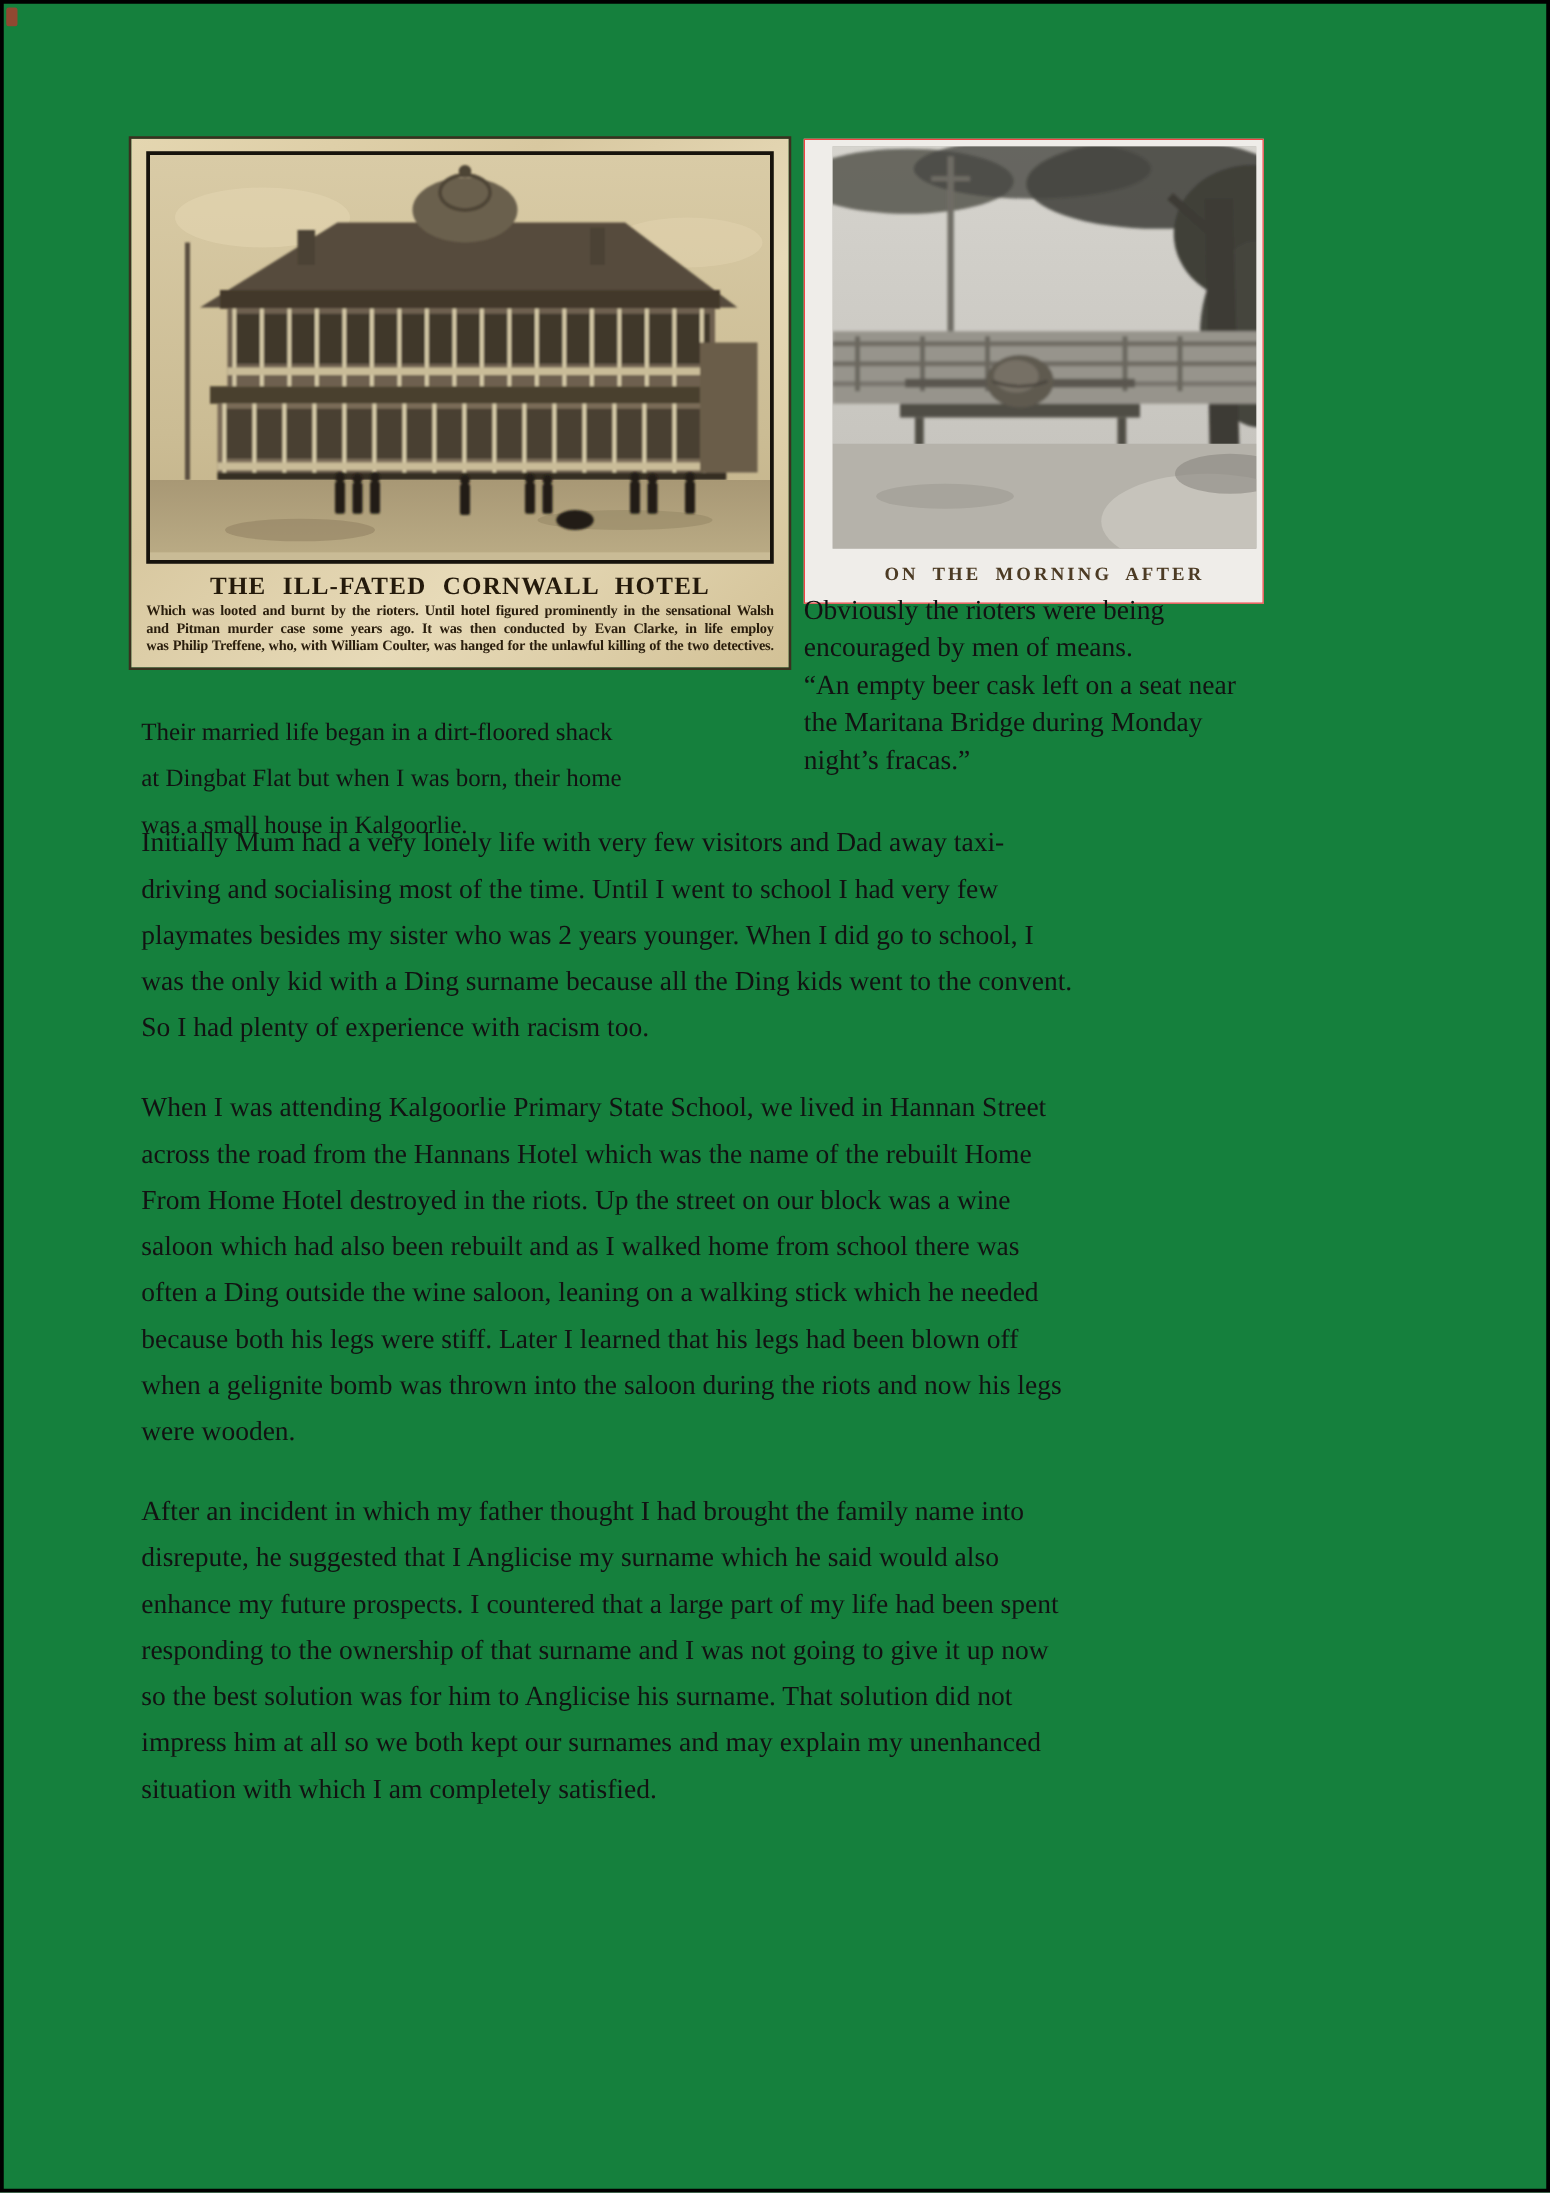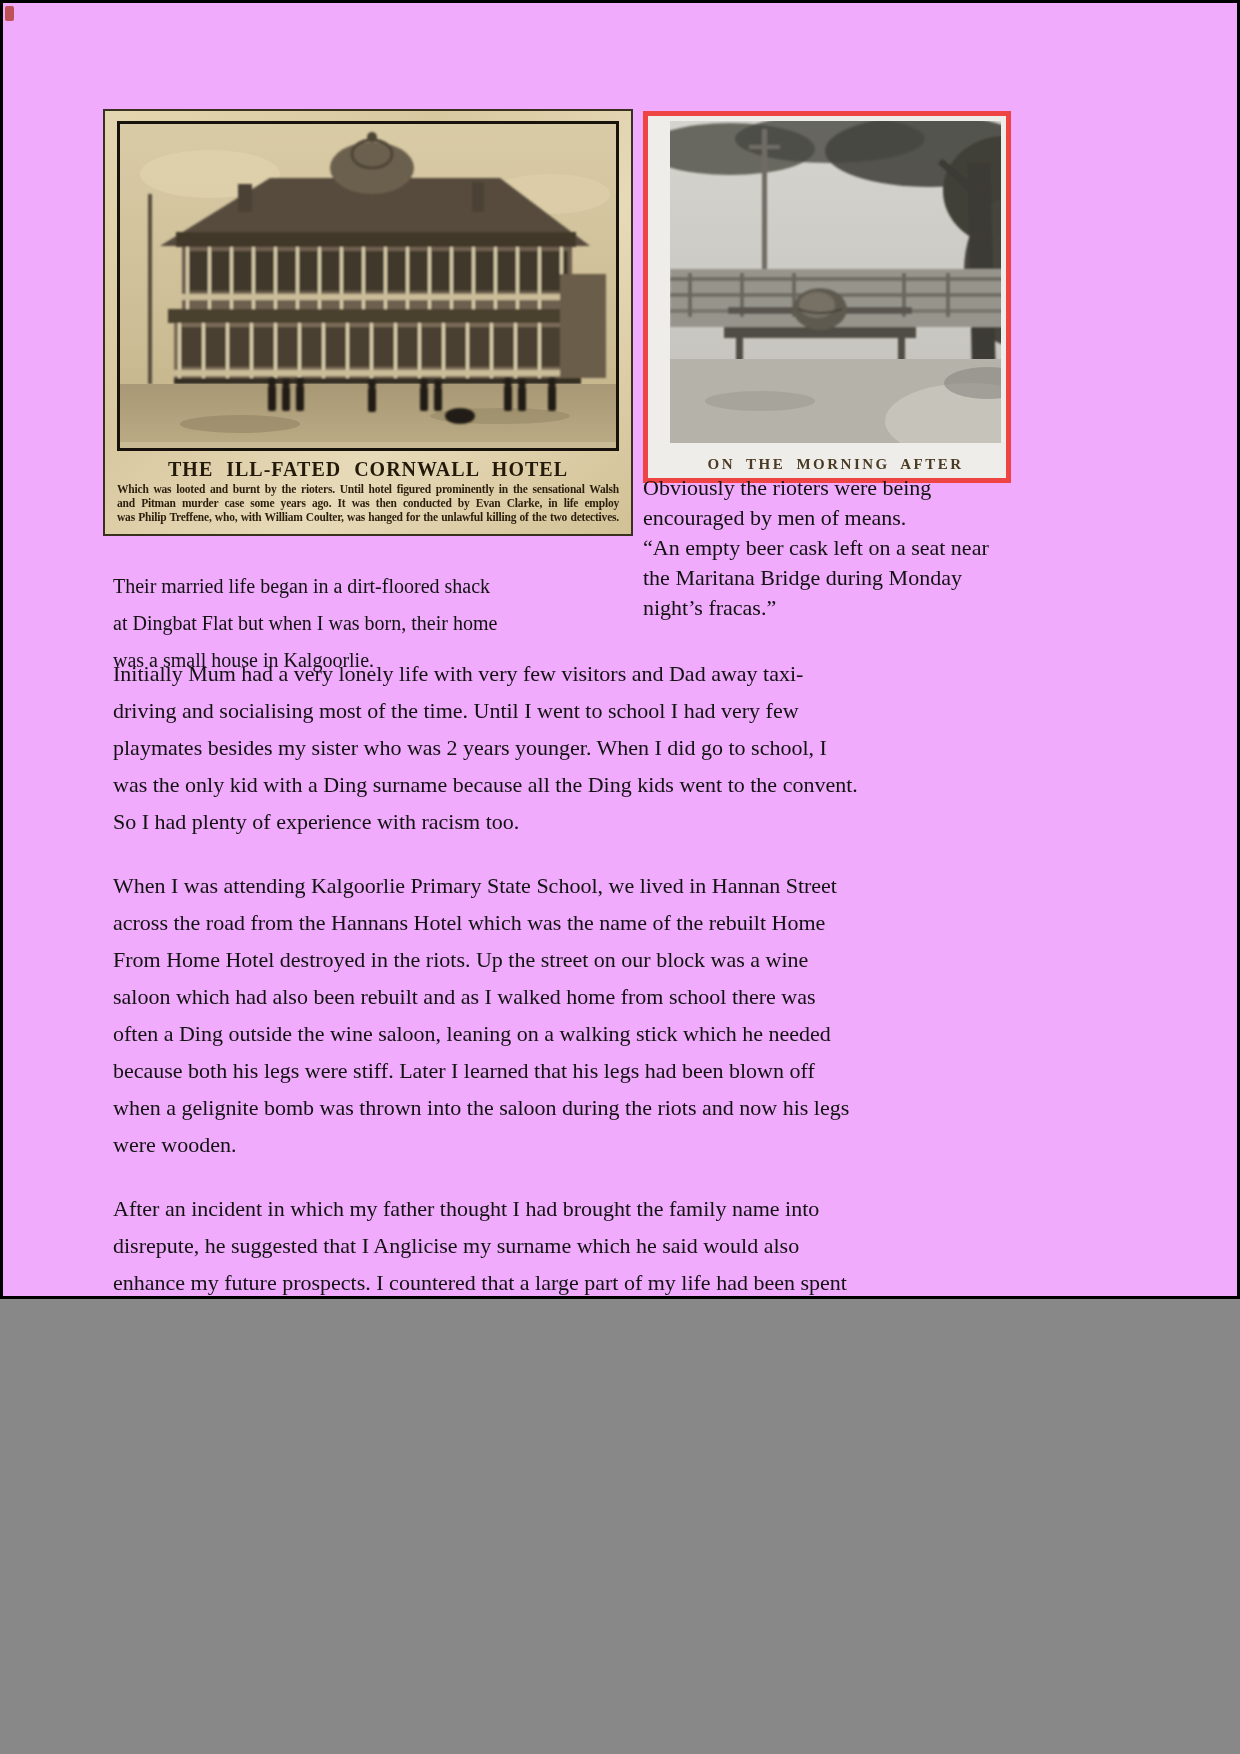--- a/index.html
+++ b/index.html
@@ -1,18 +1,18 @@
 <!DOCTYPE html>
 <html><head>
 <meta charset="utf-8">
 <style>
   html,body { margin:0; padding:0; background:#888; }
   .page {
-    position:relative; width:1240px; height:1299px; margin:0 auto;
-    background:#f0abfc; border:3px solid #000; box-sizing:border-box;
+    position:relative; width:1240px; height:1754px; margin:0 auto;
+    background:#15803d; border:3px solid #000; box-sizing:border-box;
     font-family:"Liberation Serif", serif; overflow:hidden;
   }
   .corner-mark {
     position:absolute; left:2px; top:3px; width:9px; height:15px;
     border-radius:2px; opacity:.8;
   }
 
   
   .clip-left {
     position:absolute; left:100px; top:106px; width:530px; height:427px;
@@ -30,21 +30,21 @@
   }
   .clip-caption-line {
     font-weight:bold; font-size:11.5px; letter-spacing:-0.2px; line-height:14px;
     color:#2a1e0d; text-align:justify; text-align-last:justify; overflow:hidden;
     white-space:nowrap;
   }
 
   
   .clip-right {
     position:absolute; left:640px; top:108px; width:368px; height:372px;
-    background:#efede9; border:5px solid #ef4444; box-sizing:border-box;
+    background:#efede9; border:1px solid #ef4444; box-sizing:border-box;
     padding:5px 5px 0 22px;
   }
   .photo2 { height:322px; overflow:hidden; background:#c4c2bc; }
   .photo2 svg { display:block; }
   .clip2-caption {
     height:42px; display:flex; align-items:center; justify-content:center;
     font-weight:bold; font-size:15px; letter-spacing:2.5px; word-spacing:5px;
     color:#4c3b24;
   }
 

